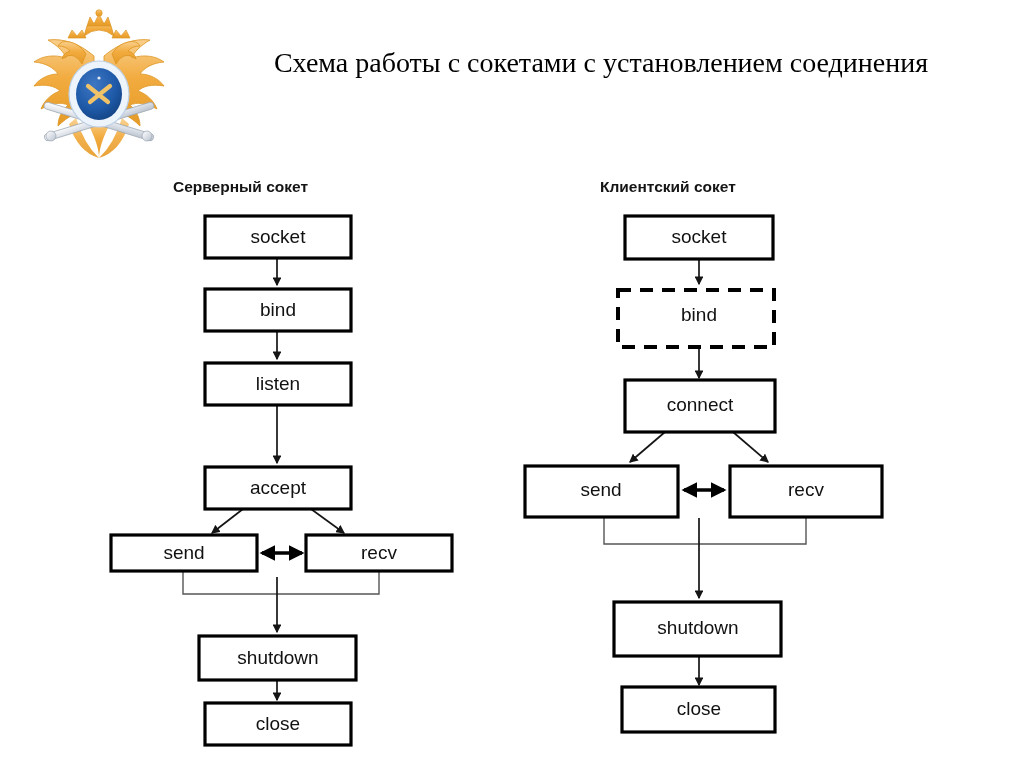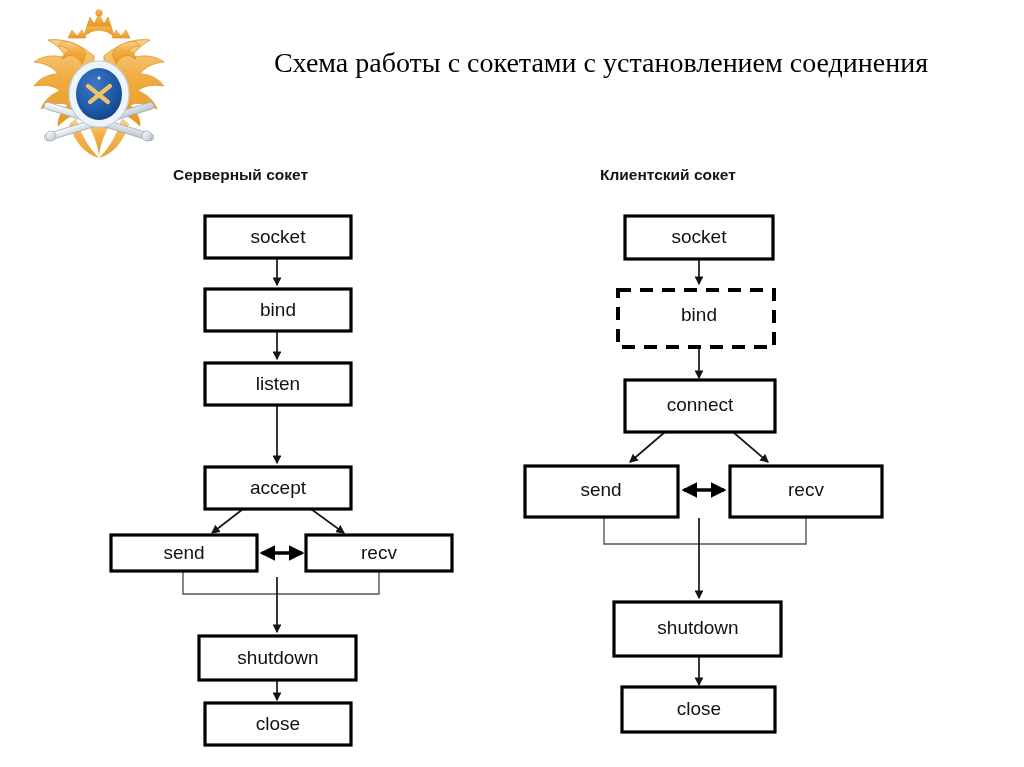--- a/index.html
+++ b/index.html
@@ -47,20 +47,21 @@
   }
 
   
   .col-caption {
     position: absolute;
     font-family: "Liberation Sans", sans-serif;
     font-weight: bold;
     font-size: 15.5px;
     color: #151515;
     white-space: nowrap;
+    margin-top: 12px;
   }
   #caption-server { left: 173px; top: 166px; }
   #caption-client { left: 600px; top: 166px; text-align: right; }
 
   
   #diagram {
     position: absolute;
     left: 0;
     top: 192px;
     width: 824px;

